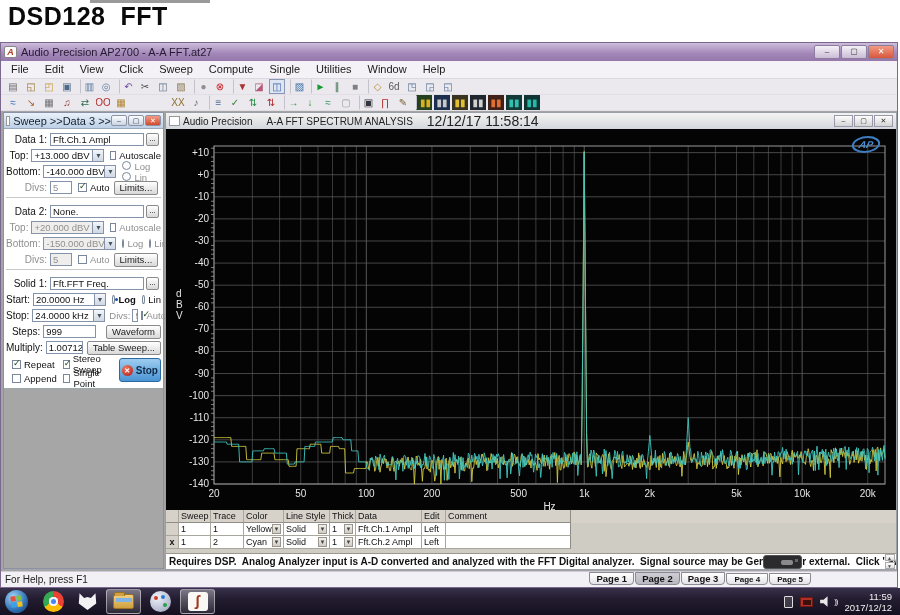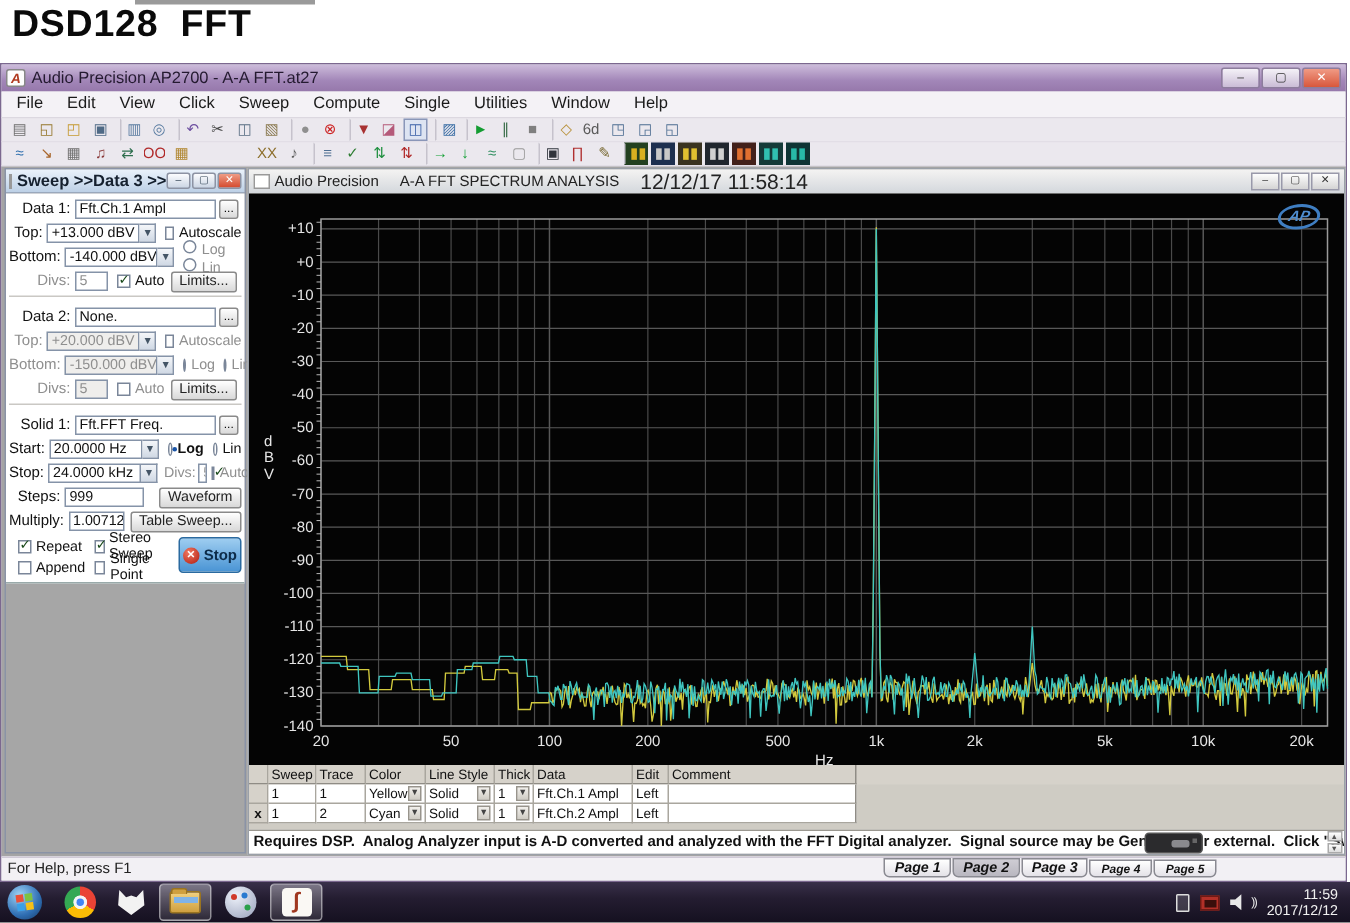--- a/index.html
+++ b/index.html
@@ -23,21 +23,21 @@
   .tbi.pressed { border:1px solid #8a96b8; background:#dde4f2; }
   .tbi.sep { border-left:1px solid #c6c2cc; margin-left:4px; padding-left:3px; }
 
   
   #workspace { position:relative; height:460px; background:#a4a4a4; }
 
   
   #sweep-panel { position:absolute; left:2px; top:1px; width:161px; height:457px; border:1px solid #8a93a6; background:#a6a6a6; }
   .ptitle { height:16px; background:linear-gradient(#eaf2fb,#bdd0e6); display:flex; align-items:center; padding:0 2px; border-bottom:1px solid #9aa8bc; }
   .pico { width:11px; height:10px; background:#fff; border:1px solid #999; color:#b03a20; font-size:7px; font-weight:bold; line-height:9px; text-align:center; margin-right:3px; }
-  .ptxt { font-size:11px; font-weight:bold; color:#15202e; flex:1; white-space:pre; }
+  .ptxt { font-size:11px; font-weight:normal; color:#15202e; flex:1; white-space:pre; }
   .pb { width:16px; height:11px; border:1px solid #8d93a3; border-radius:2px; background:linear-gradient(#fbfcfe,#ccd6e4); font-size:7px; line-height:9px; text-align:center; color:#345; }
   .pb.red { background:linear-gradient(#ef9c86,#d44a2e); color:#fff; }
   .pbtns { display:flex; gap:1px; }
   .pclient { background:#ffffff; padding:3px 2px 4px 2px; border-bottom:1px solid #9aa; }
   .prow { display:flex; align-items:center; height:15px; margin-bottom:1px; font-size:10px; }
   .plab { width:44px; text-align:right; padding-right:3px; color:#111; white-space:nowrap; }
   .tfield { background:#fff; border:1px solid #8593a8; height:13px; font-size:9.5px; padding:0 2px; line-height:12px; color:#111; white-space:nowrap; overflow:hidden; }
   .w92{width:94px;} .w64{width:62px;} .w24{width:22px;}
   .dots { width:13px; height:13px; border:1px solid #8a8a8a; background:linear-gradient(#fefefe,#d9d9d9); font-size:8px; line-height:10px; text-align:center; margin-left:2px; border-radius:2px; }
   .combo { display:inline-flex; }
@@ -81,21 +81,21 @@
   #note-text { font-size:10px; font-weight:bold; color:#111; padding-left:3px; white-space:pre; overflow:hidden; }
   #note-scroll { position:absolute; right:1px; top:0; width:11px; height:15px; display:flex; flex-direction:column; gap:1px; align-items:center; font-size:5px; color:#555; }
   .nsb { width:10px; height:7px; border:1px solid #aaa; background:linear-gradient(#fff,#ddd); line-height:6px; text-align:center; }
   #media-widget { position:absolute; right:94px; top:1px; width:39px; height:14px; background:#2b2b2d; border:1px solid #555; border-radius:3px; }
   #media-widget .pill { position:absolute; left:17px; top:4px; width:12px; height:5px; background:#8a8a8e; border-radius:2px; }
   #media-widget .dot { position:absolute; right:3px; top:3px; width:3px; height:3px; background:#666; }
 
   
   #statusbar { height:16px; background:#f2f0f4; border-top:1px solid #cfc9d6; position:relative; display:flex; align-items:center; }
   #help-text { font-size:10px; color:#222; padding-left:4px; }
-  #page-tabs { position:absolute; right:86px; top:0px; display:flex; align-items:flex-end; gap:1px;font-style:italic; }
+  #page-tabs { position:absolute; right:86px; top:0px; display:flex; align-items:flex-end; gap:1px; }
   .ptab { border:1px solid #8a8a92; border-radius:0 0 4px 4px; background:linear-gradient(#ffffff,#e4e2e8); font-size:9.5px; font-weight:bold; padding:0 6px; height:13px; line-height:12px; color:#111; }
   .ptab.active { background:linear-gradient(#cfcdd4,#b9b7c0); }
   .ptab.sm { font-size:8px; font-weight:bold; height:12px; line-height:11px; padding:0 7px; }
 
   
   #taskbar { position:absolute; left:0; top:588px; width:900px; height:27px; background:linear-gradient(#39304a 0%, #241d31 40%, #151020 100%); display:flex; align-items:center; }
   #start-orb { width:23px; height:23px; margin:0 8px 0 5px; border-radius:50%; background:radial-gradient(circle at 35% 30%, #9fd4f7, #2f6fb4 60%, #173a66); position:relative; }
   #start-orb .flag { position:absolute; left:6px; top:6px; width:11px; height:11px; transform:rotate(-8deg); display:grid; grid-template-columns:5px 5px; grid-template-rows:5px 5px; gap:1px; }
   #start-orb .flag span:nth-child(1){background:#e8503a;} #start-orb .flag span:nth-child(2){background:#7dc242;}
   #start-orb .flag span:nth-child(3){background:#3aa0e8;} #start-orb .flag span:nth-child(4){background:#f5c018;}

